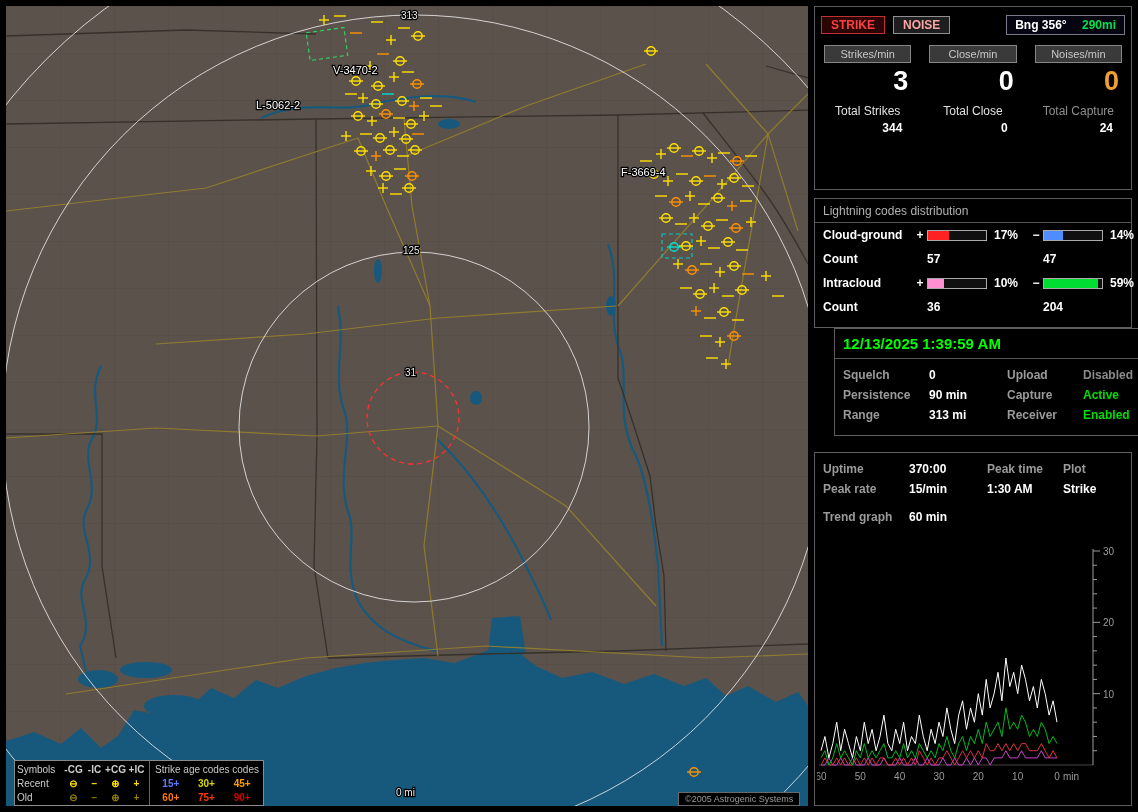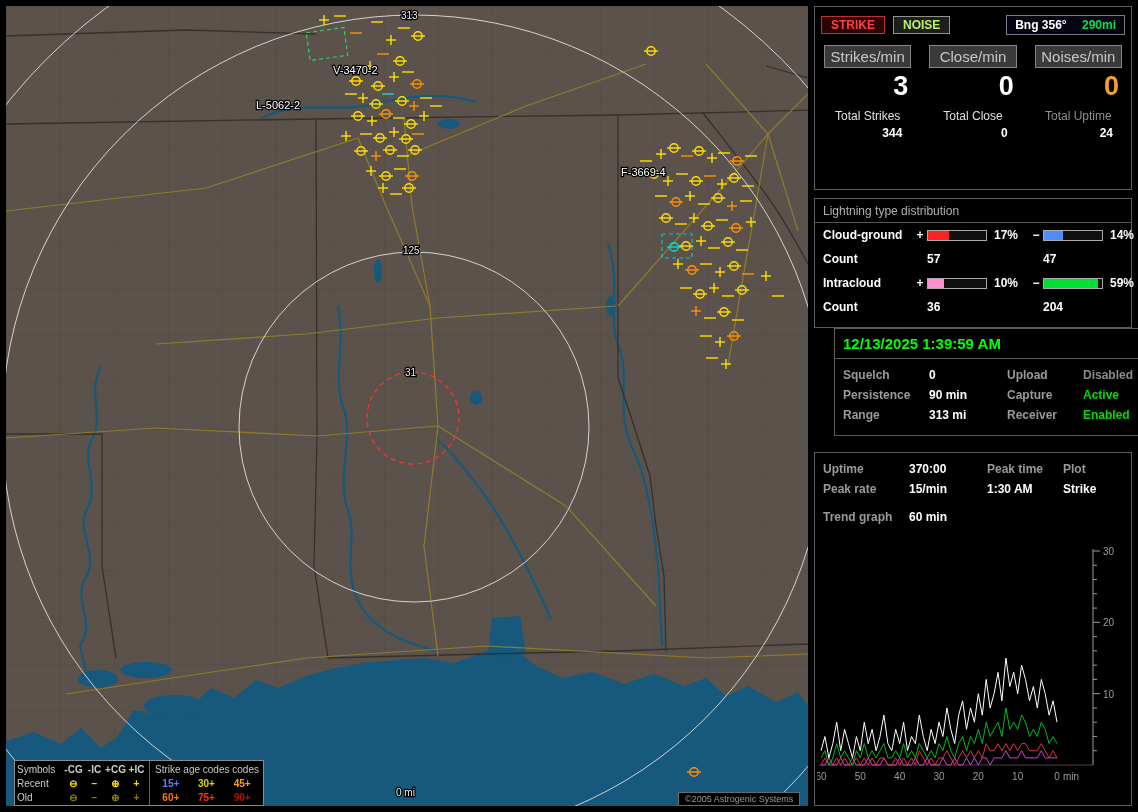--- a/index.html
+++ b/index.html
@@ -19,26 +19,26 @@
   .copyright{position:absolute;left:672px;top:786px;border:1px solid #6a6a6a;color:#9a9a9a;
              font-size:9px;padding:1px 6px;background:#000;}
   .panel{position:absolute;left:814px;width:318px;background:#000;border:1px solid #5e5e5e;box-sizing:border-box;}
   #p1{top:6px;height:184px;}
   #p2{top:198px;height:130px;}
   #p3{top:328px;height:108px;margin-left:20px;}
   #p4{top:452px;height:354px;}
   .btnrow{display:flex;align-items:center;padding:8px 6px 10px;gap:8px;}
   .btn{font-weight:bold;font-size:12px;padding:1px 9px;cursor:pointer;}
   .btn-strike{color:#ff4040;background:#2c0404;border:1px solid #c03030;}
-  .btn-noise{color:#bef264;background:#1e1e1e;border:1px solid #909090;}
+  .btn-noise{color:#fca5a5;background:#1e1e1e;border:1px solid #909090;}
   .bearing{margin-left:auto;background:#050512;border:1px solid #7a7a8a;padding:2px 8px;font-weight:bold;}
   .bearing .rng{color:#00e050;margin-left:12px;}
   .grid3{display:grid;grid-template-columns:1fr 1fr 1fr;}
   .chip{margin:0 9px;background:#3a3a3a;border:1px solid #858585;color:#c8c8c8;text-align:center;
-        font-size:15px;padding:2px 0;cursor:pointer;}
+        font-size:11px;padding:2px 0;cursor:pointer;}
   .rate{text-align:right;padding-right:12px;font-size:27px;font-weight:bold;margin-top:3px;}
   .rate-noise{color:#f0a030;}
   .tlabel{text-align:center;font-size:12px;color:#e0e0e0;margin-top:7px;}
   .tlabel.dim{color:#8f8f8f;}
   .tval{text-align:right;padding-right:18px;font-weight:bold;margin-top:3px;}
   .phead{color:#b0b0b0;padding:5px 8px 4px;border-bottom:1px solid #555;}
   .drow{display:grid;grid-template-columns:90px 14px 62px 40px 14px 62px auto;align-items:center;
         height:24px;padding-left:8px;font-weight:bold;}
   .track{width:58px;height:9px;border:1px solid #aaa;background:#101010;position:relative;}
   .fill{position:absolute;left:0;top:0;bottom:0;}
@@ -567,31 +567,31 @@
     <span class="chip">Noises/min</span>
   </div>
   <div class="grid3">
     <span class="rate">3</span>
     <span class="rate">0</span>
     <span class="rate rate-noise">0</span>
   </div>
   <div class="grid3">
     <span class="tlabel">Total Strikes</span>
     <span class="tlabel">Total Close</span>
-    <span class="tlabel dim">Total Uptime</span>
+    <span class="tlabel dim">Total Capture</span>
   </div>
   <div class="grid3">
     <span class="tval">344</span>
     <span class="tval">0</span>
     <span class="tval">24</span>
   </div>
 </div>
 
 <div class="panel" id="p2">
-  <div class="phead">Lightning type distribution</div>
+  <div class="phead">Lightning codes distribution</div>
 
   <div class="drow">
     <span>Cloud-ground</span>
     <span class="sign">+</span>
     <span class="track">
       <span class="fill" style="width: 36.95%; background: rgb(255, 34, 34);"></span>
       </span>
     <span class="pct">17%</span>
     <span class="sign">−</span>
     <span class="track">

